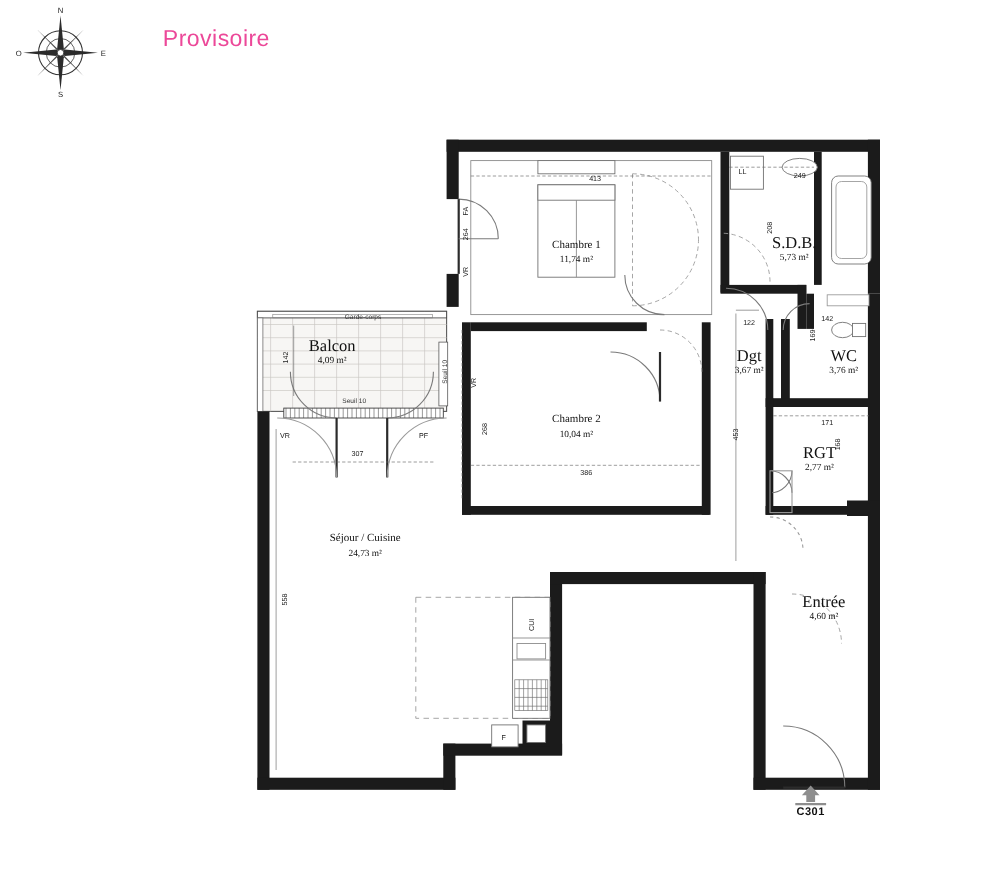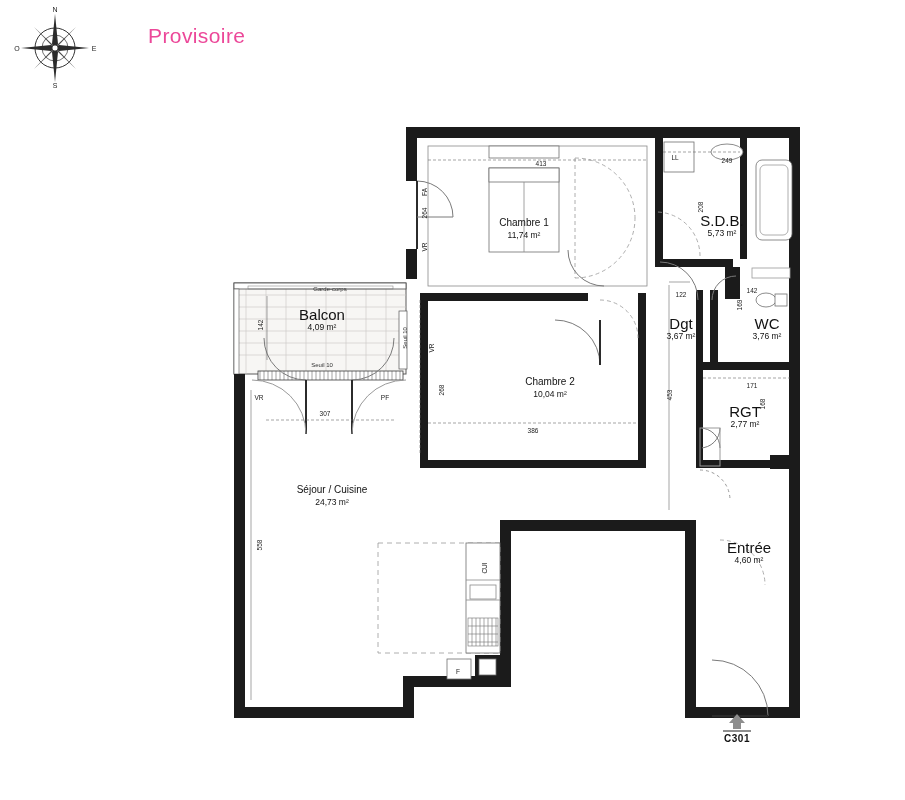--- a/index.html
+++ b/index.html
@@ -44,20 +44,21 @@
   }
   
   .room-label {
     position: absolute;
     text-align: center;
     font-size: 9.5px;
     line-height: 12px;
     color: #111;
     white-space: nowrap;
     transform: translate(-50%, -50%);
+    font-family: Liberation Serif, serif;
   }
   .room-label .nm {
     display: block;
     font-size: 15px;
   }
   .room-label .ar {
     display: block;
     font-size: 8.5px;
   }
   .room-label.big .nm { font-size: 10px; }
@@ -363,33 +364,33 @@
   </svg>
 
   <div class="room-label big" style="left:524px; top:229px;">
     <span class="nm">Chambre 1</span>
     <span class="ar">11,74 m²</span>
   </div>
   <div class="room-label" style="left:722px; top:227px;">
     <span class="nm">S.D.B.</span>
     <span class="ar">5,73 m²</span>
   </div>
-  <div class="room-label" style="left:322px; top:321px;">
+  <div class="room-label" style="left:302px; top:321px;">
     <span class="nm">Balcon</span>
     <span class="ar">4,09 m²</span>
   </div>
   <div class="room-label" style="left:681px; top:330px;">
     <span class="nm">Dgt</span>
     <span class="ar">3,67 m²</span>
   </div>
   <div class="room-label" style="left:767px; top:330px;">
     <span class="nm">WC</span>
     <span class="ar">3,76 m²</span>
   </div>
-  <div class="room-label big" style="left:524px; top:388px;margin-left:26px;">
+  <div class="room-label big" style="left:524px; top:388px;">
     <span class="nm">Chambre 2</span>
     <span class="ar">10,04 m²</span>
   </div>
   <div class="room-label" style="left:745px; top:418px;">
     <span class="nm">RGT</span>
     <span class="ar">2,77 m²</span>
   </div>
   <div class="room-label big" style="left:332px; top:496px;">
     <span class="nm">Séjour / Cuisine</span>
     <span class="ar">24,73 m²</span>

